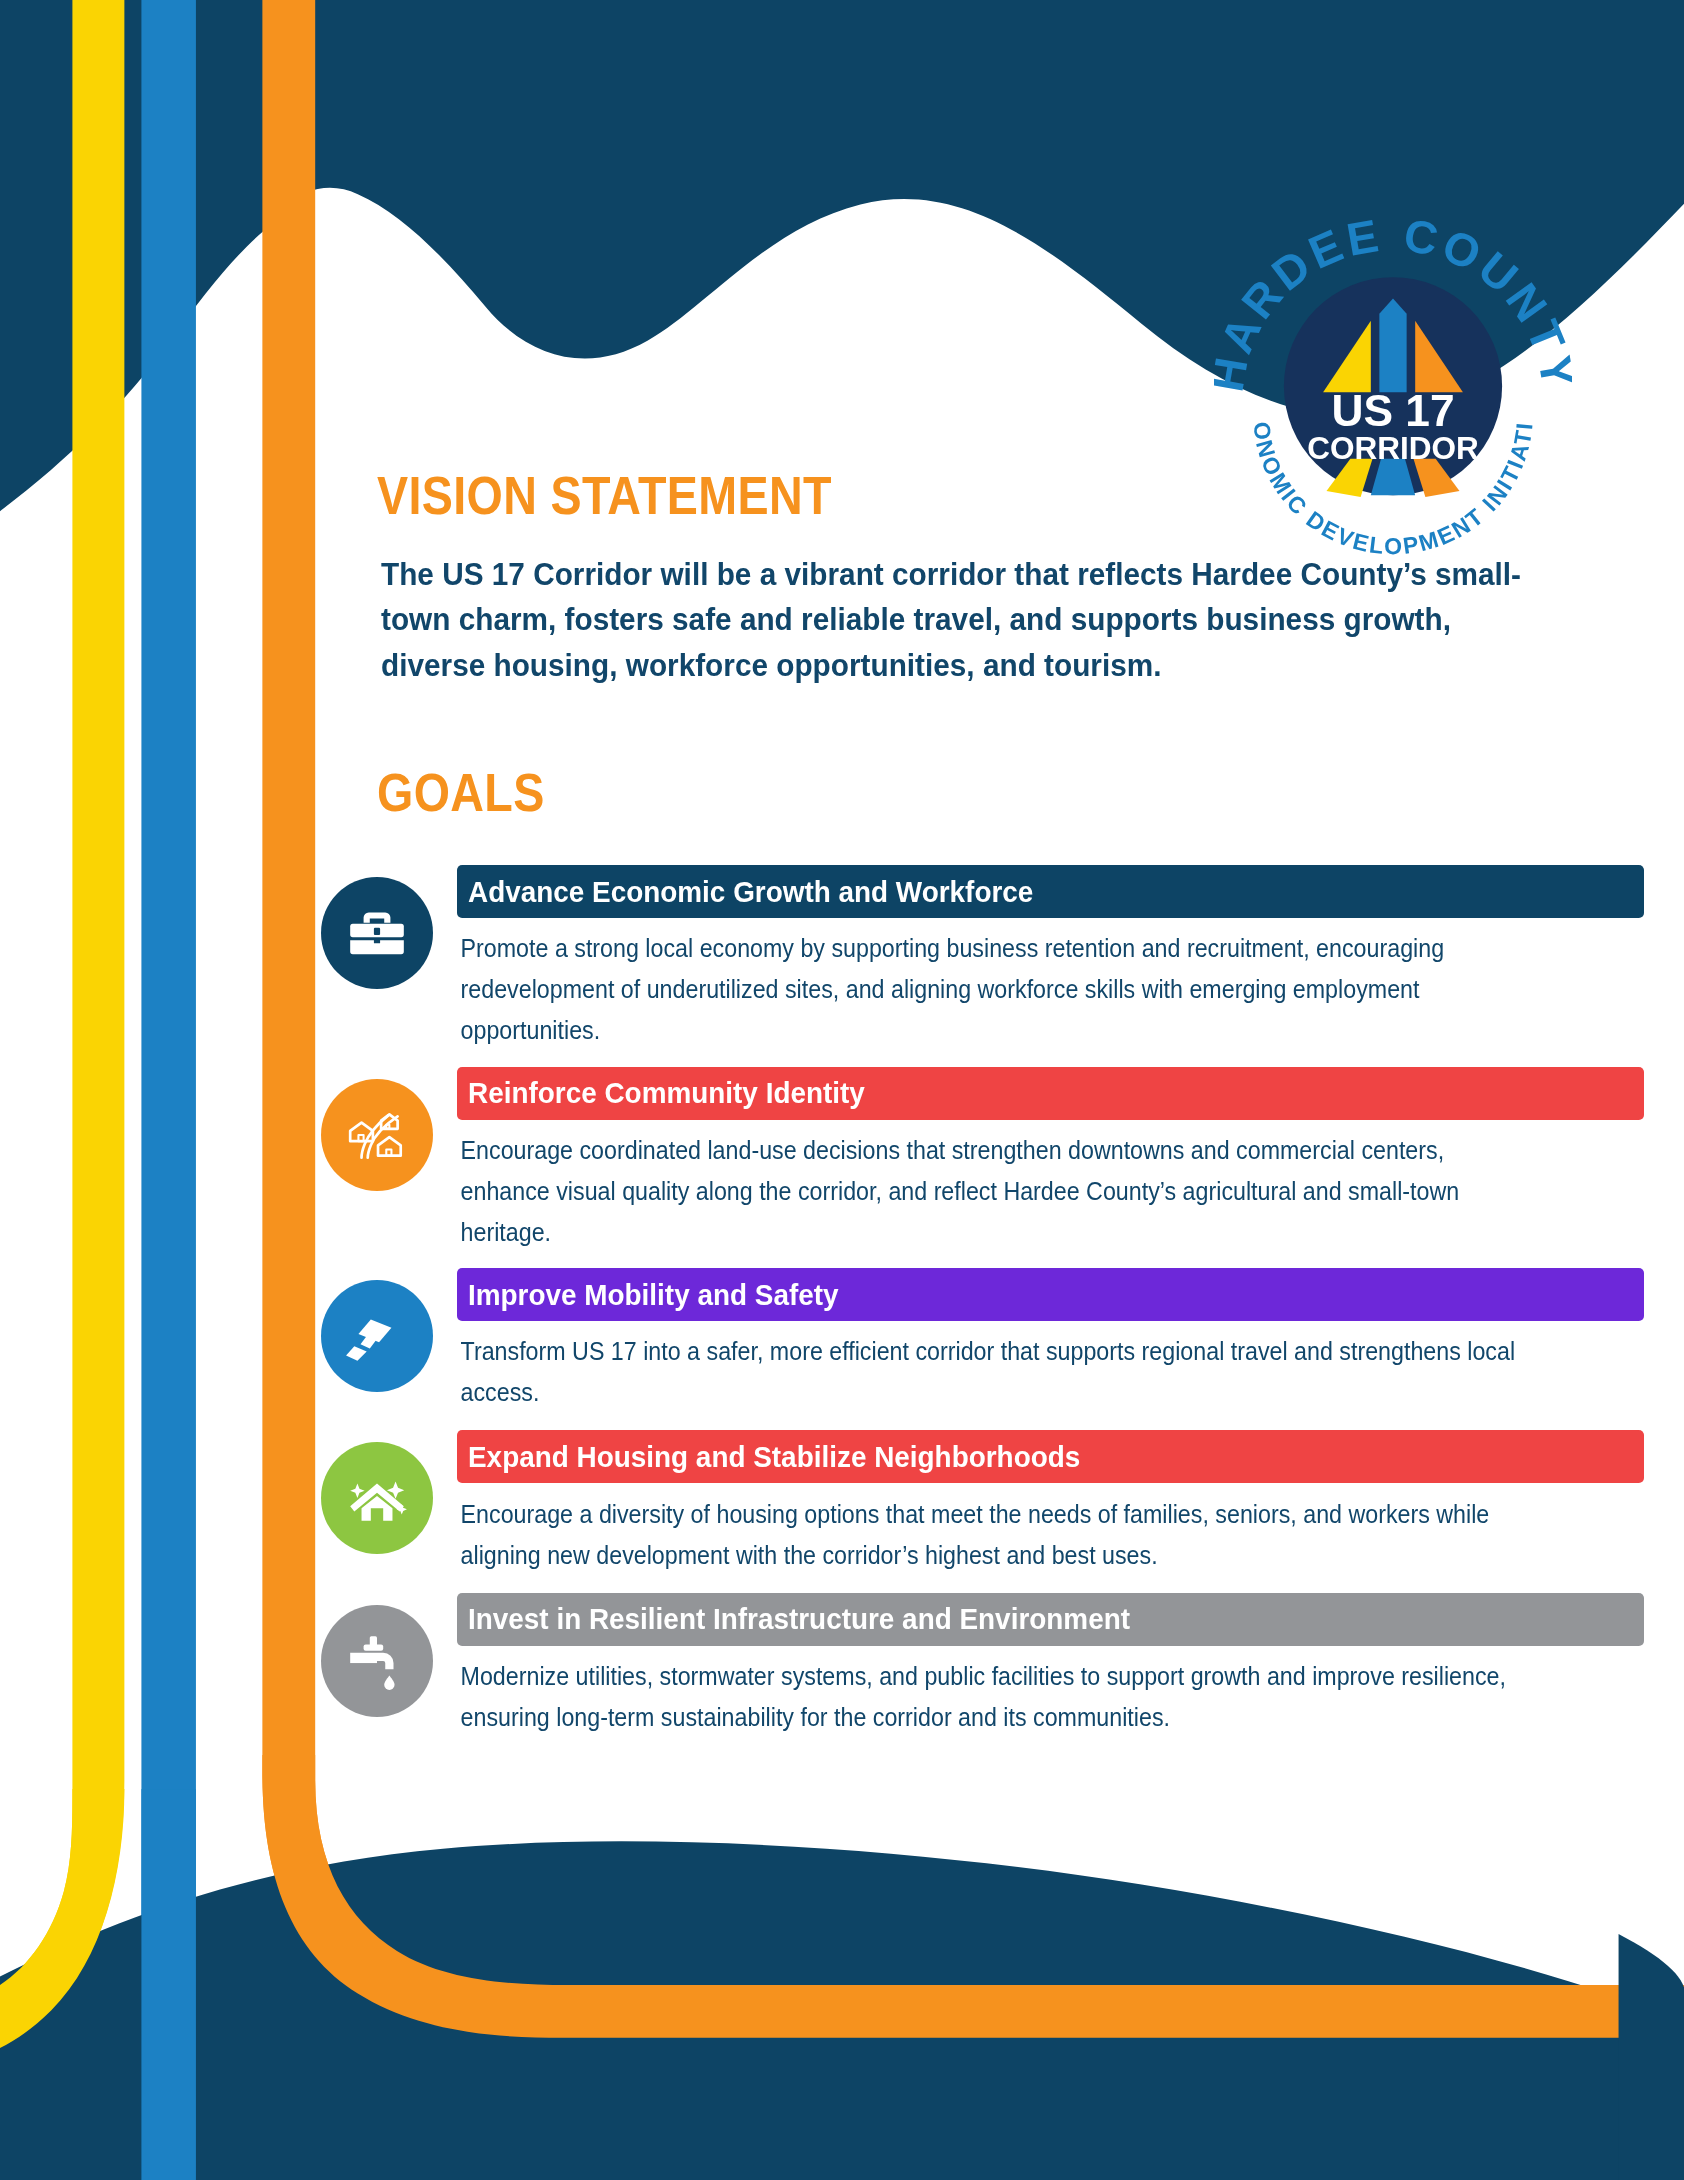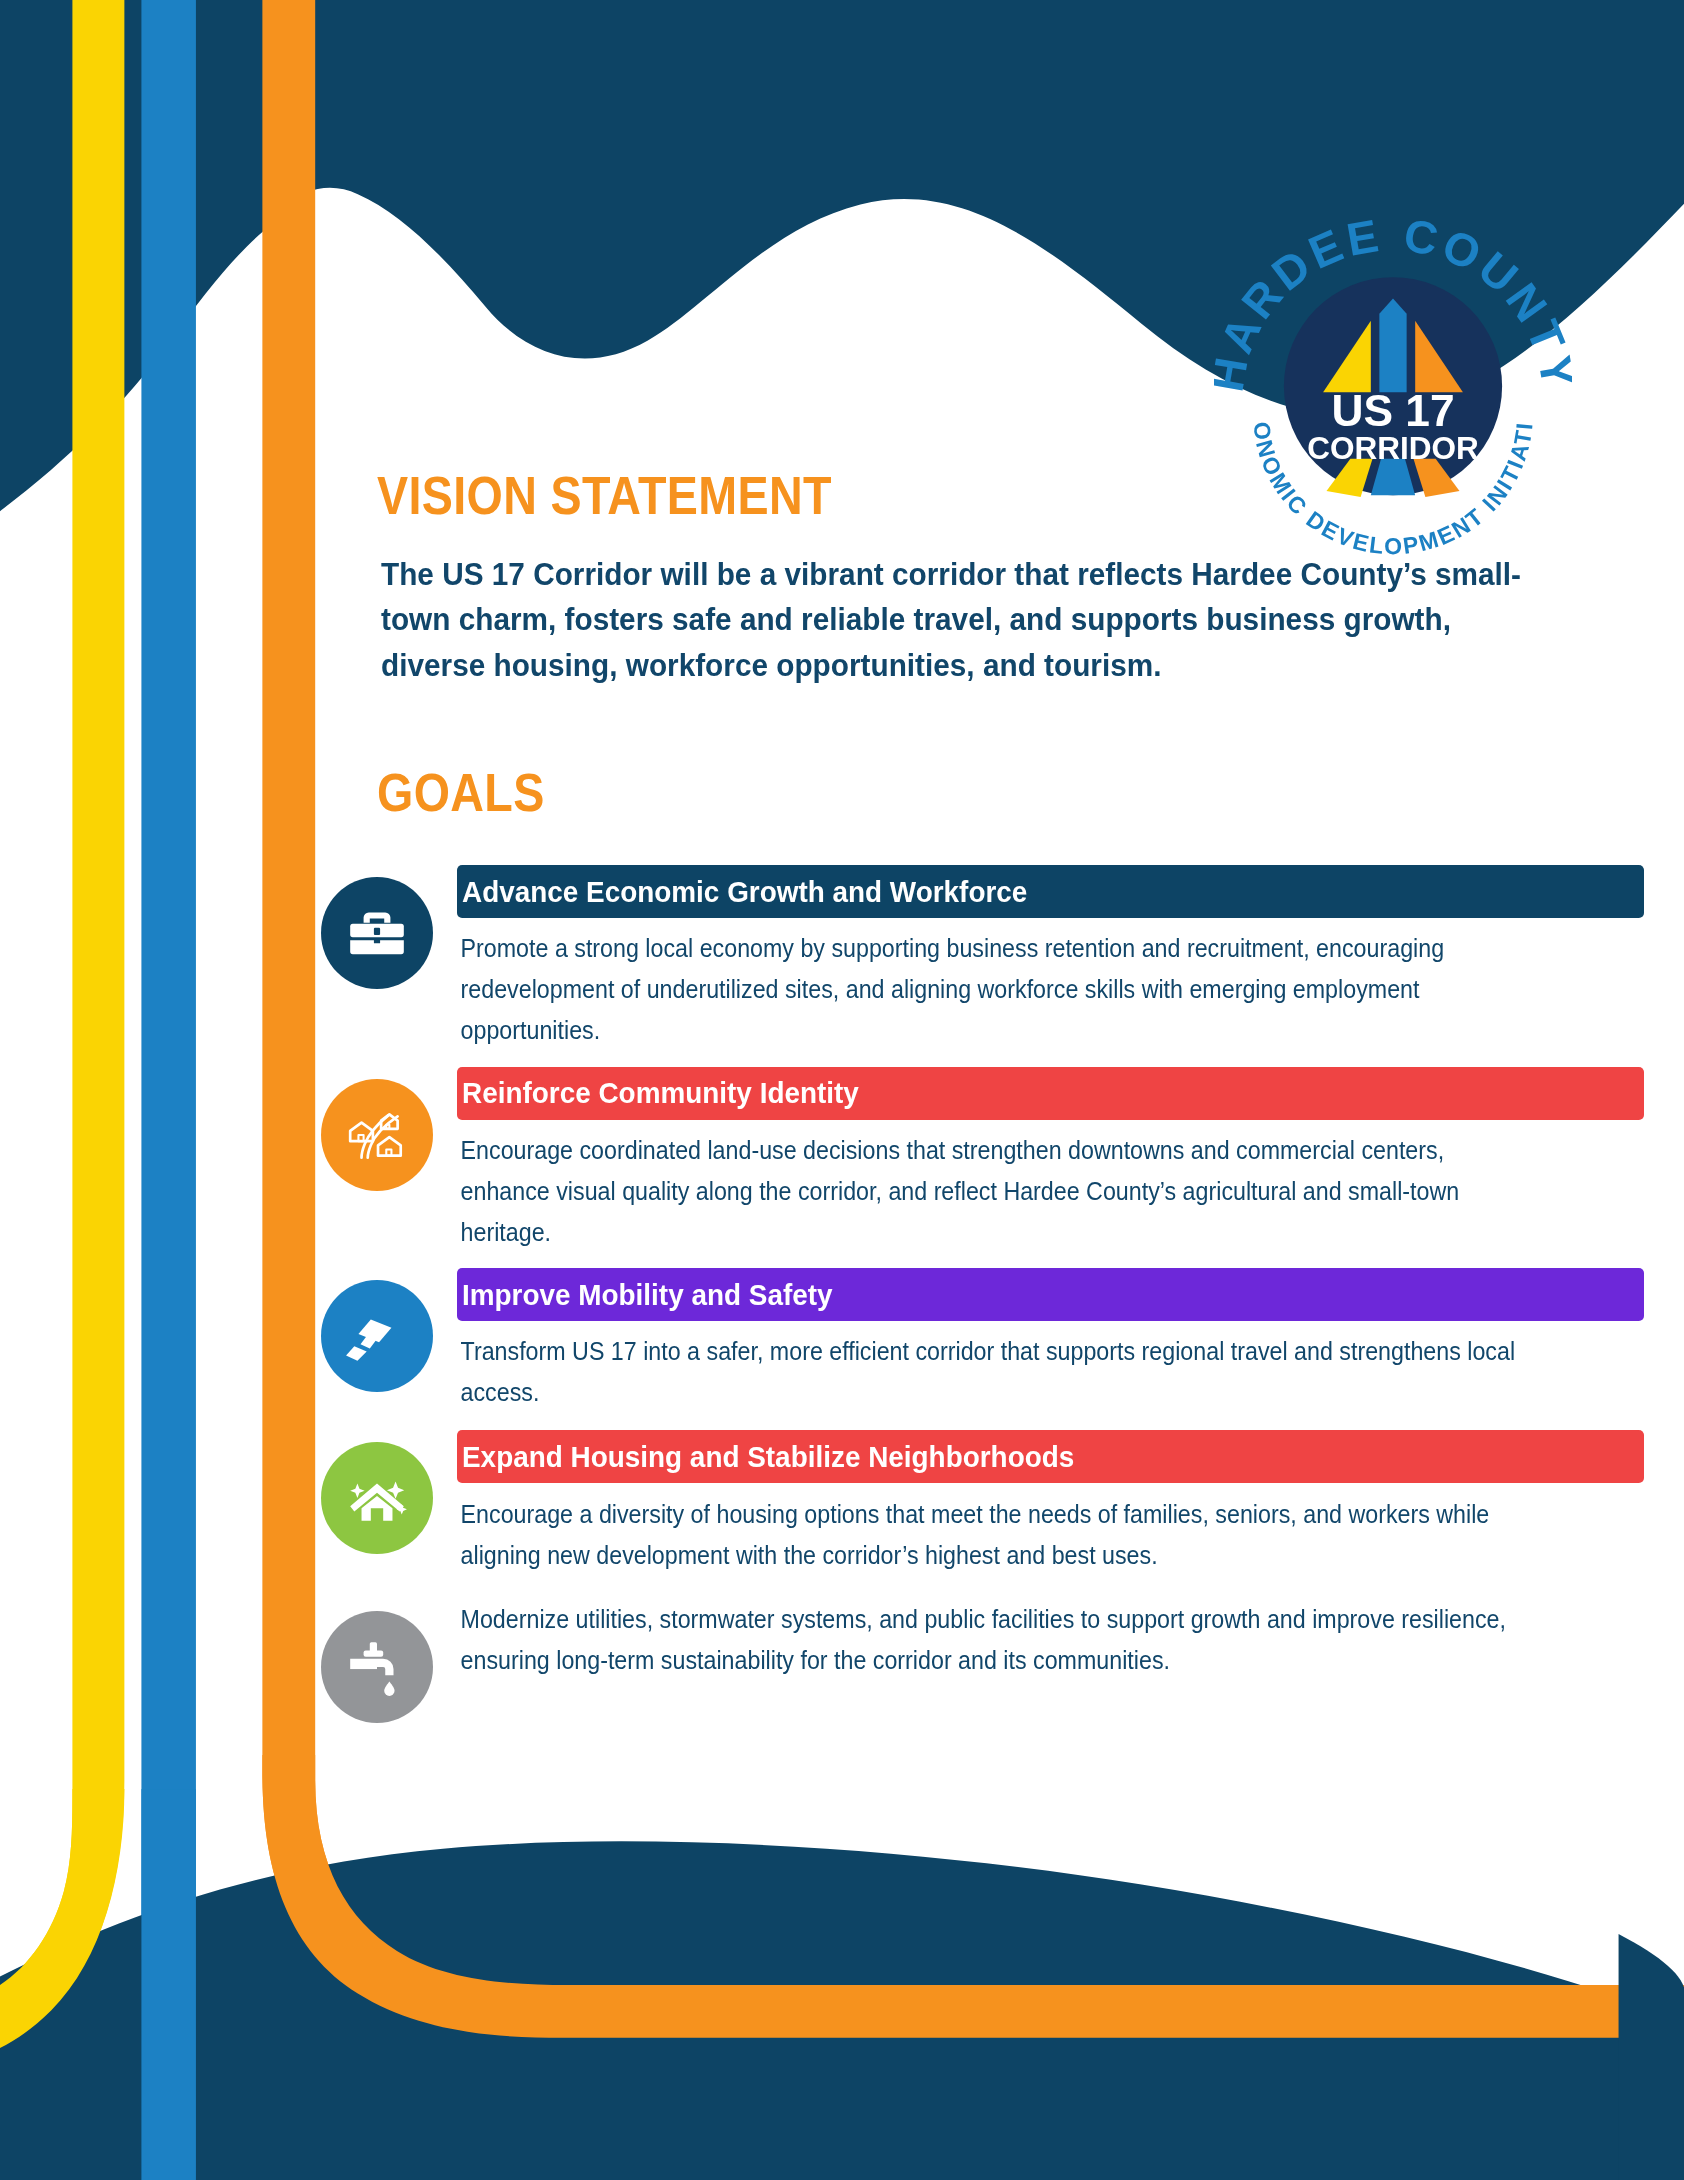--- a/index.html
+++ b/index.html
@@ -81,21 +81,21 @@
   }
   .goal-icon svg { width: 66px; height: 66px; display: block; }
 
   .goal-bar {
     position: relative;
     margin-left: -1.7px;
     width: 1187px;
     height: 53px;
     border-radius: 5.1px;
     display: flex; align-items: center;
-    padding-left: 5px;
+    padding-left: 11px;
   }
   .goal-bar-title {
     font-family: "Liberation Sans Narrow", "Liberation Sans", sans-serif;
     font-weight: bold;
     font-size: 30px;
     color: #ffffff;
     transform: scaleX(0.93);
     transform-origin: left center;
     white-space: nowrap;
   }
@@ -304,19 +304,22 @@
       <div class="goal g4">
         <div class="goal-icon" style="background:#939598">
           <svg viewBox="0 0 64 64" fill="#fff">
             <rect x="25" y="8" width="7" height="10" rx="1.5"></rect>
             <rect x="19" y="16" width="19" height="6" rx="2"></rect>
             <path d="M6 24h26v10H6z"></path>
             <path d="M32 24h6a10 10 0 0 1 10 10v6h-8v-6a2 2 0 0 0-2-2h-6z"></path>
             <path d="M44 46c3.5 4.5 5 7 5 9a5 5 0 0 1-10 0c0-2 1.5-4.5 5-9z"></path>
           </svg>
         </div>
+        <div class="goal-bar" style="background:#939598">
+          <span class="goal-bar-title">Invest in Resilient Infrastructure and Environment</span>
+        </div>
         <div class="goal-desc">Modernize utilities, stormwater systems, and public facilities to support growth and improve resilience, ensuring long-term sustainability for the corridor and its communities.</div>
       </div>
 
     </div>
   </div>
 </div>
 
 
 </body></html>

